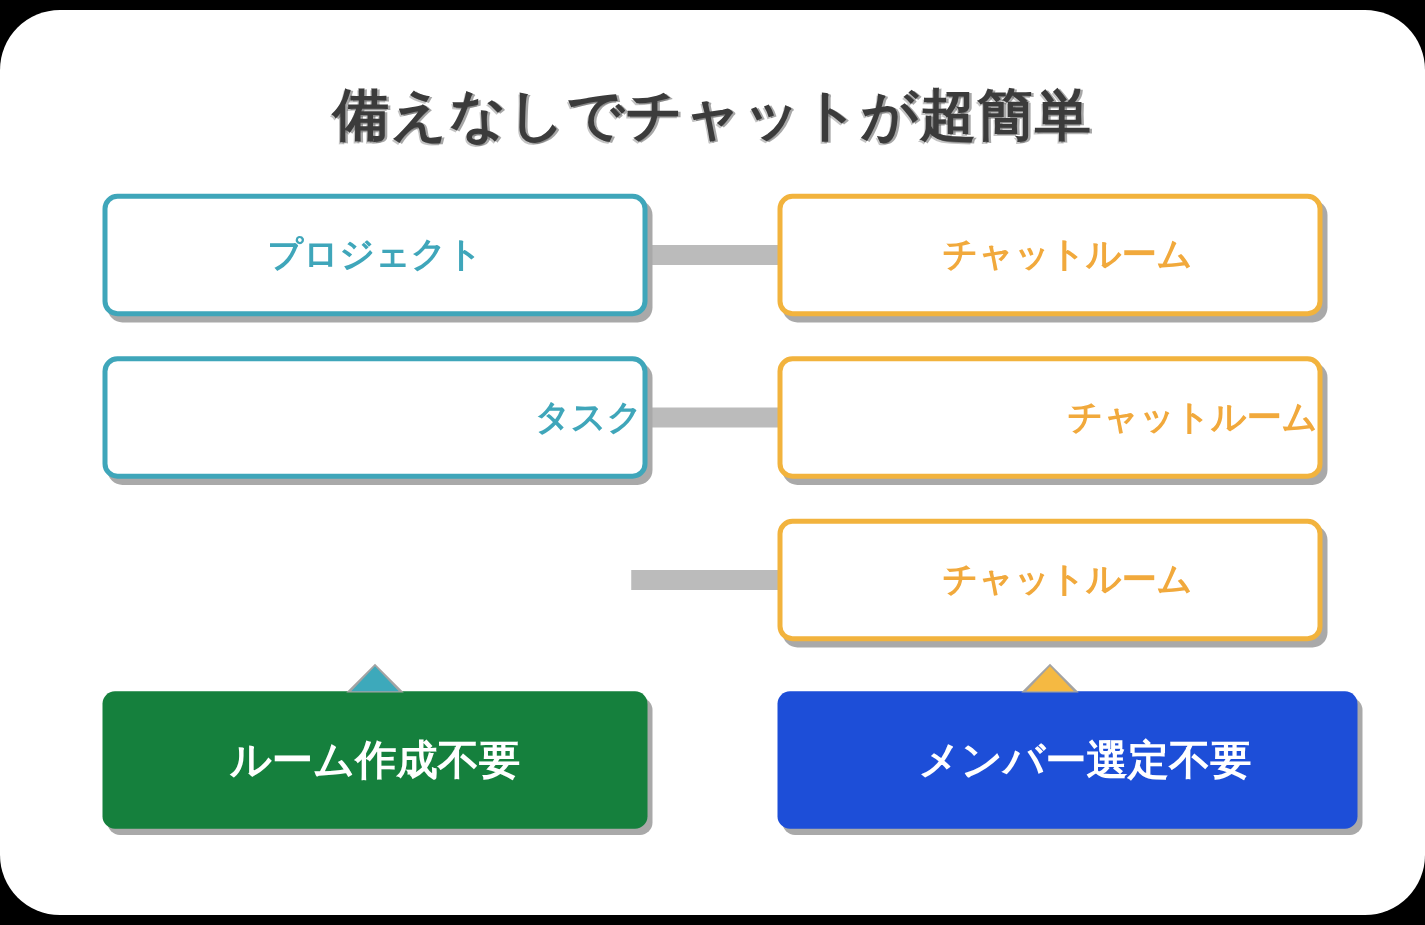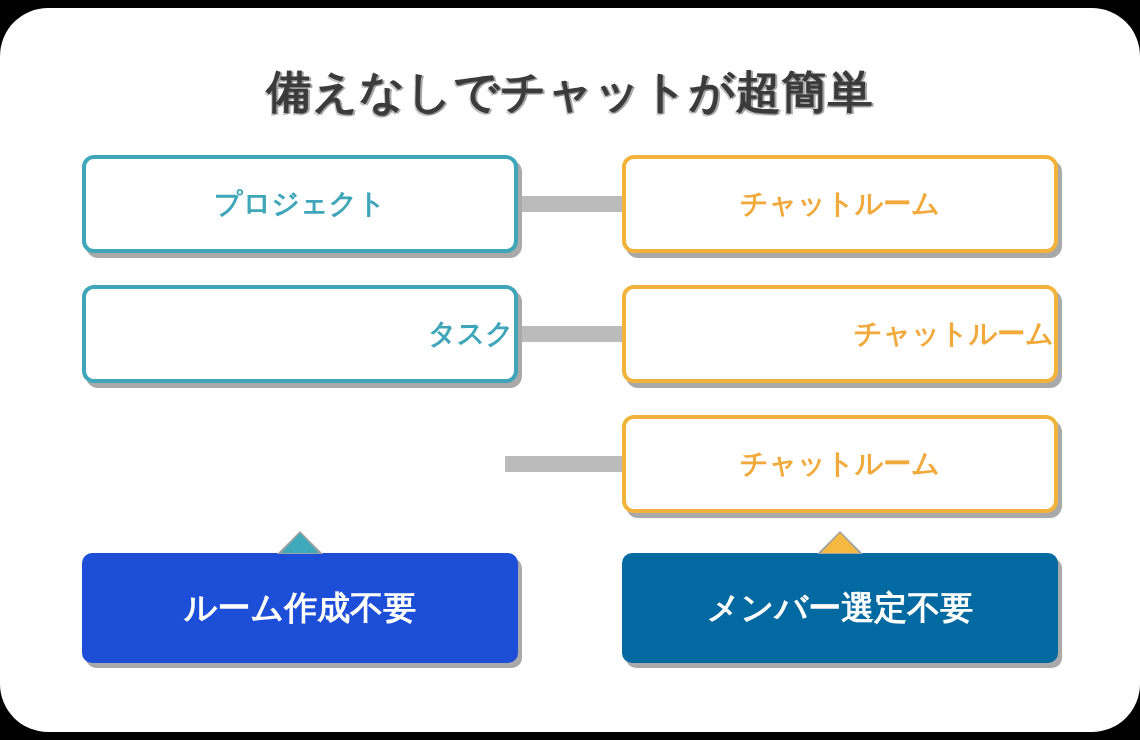--- a/index.html
+++ b/index.html
@@ -28,34 +28,34 @@
   .node{
     position:absolute;width:436px;height:98px;box-sizing:border-box;
     background:#ffffff;border-radius:12px;z-index:2;
     display:flex;align-items:center;justify-content:center;
     font-weight:bold;font-size:28px;
     box-shadow:4px 5px 0 #a9a9a9;
   }
   .node.teal{border:4px solid #3fa6ba;color:#3fa6ba;}
   .node.orange{border:4px solid #f2b33d;color:#f1a93c;}
   .col-left{left:82px;}
-  .col-right{left:622px;}
+  .col-right{left:622px;padding-left:28px;}
   .row-0{top:155px;}
   .row-1{top:285px;justify-content:flex-end;}
   .row-2{top:415px;}
 
   .footer-box{
     position:absolute;top:553px;width:436px;height:110px;
     border-radius:10px;z-index:2;
     display:flex;align-items:center;justify-content:center;
     color:#ffffff;font-weight:bold;font-size:33px;
     box-shadow:4px 5px 0 #a9a9a9;
   }
-  .footer-box.teal{background:#1d4ed8;}
-  .footer-box.orange{background:#0369a1;}
+  .footer-box.teal{background:#15803d;}
+  .footer-box.orange{background:#1d4ed8;}
 
   .tri{position:absolute;width:0;height:0;z-index:3;}
   .tri.shadow{
     border-left:23px solid transparent;border-right:23px solid transparent;
     border-bottom:23px solid #a3a3a3;top:531px;
   }
   .tri.teal{
     border-left:19px solid transparent;border-right:19px solid transparent;
     border-bottom:20px solid #3da9bb;top:533px;
   }

